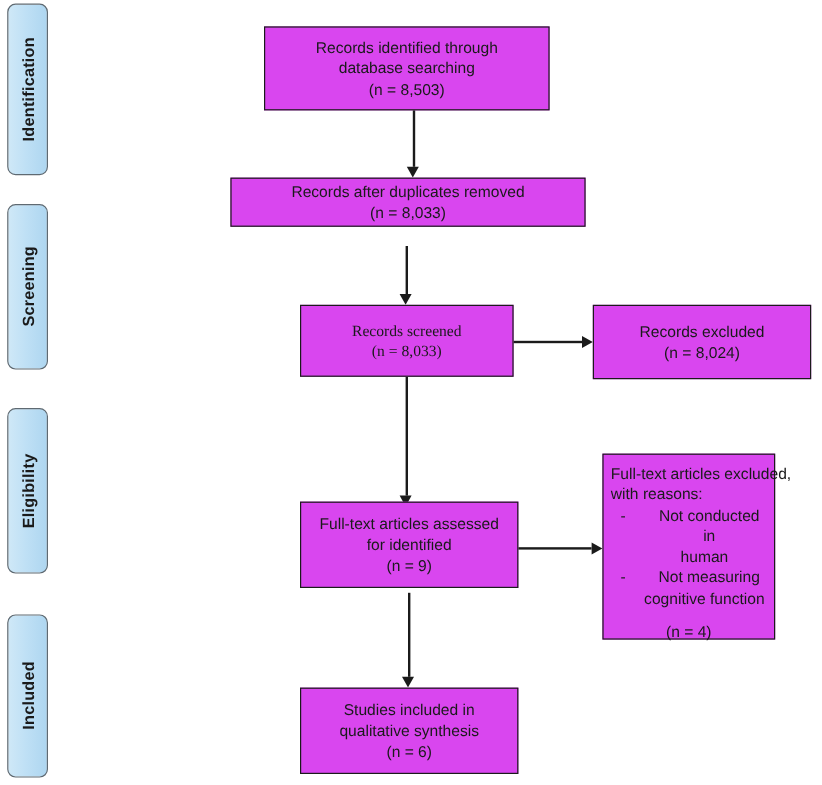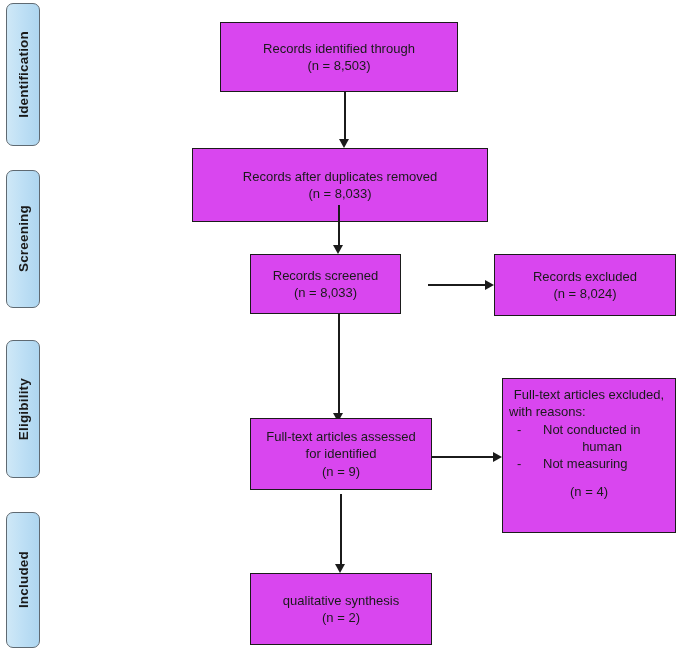--- a/index.html
+++ b/index.html
@@ -65,21 +65,21 @@
   }
   .reasons-box .head { text-align: center; white-space: nowrap; }
   .reasons-box .head2 { text-align: left; white-space: nowrap; }
   .reasons-box .reason-row {
     display: flex;
     align-items: flex-start;
     justify-content: flex-start;
     padding-left: 8px;
   }
   .reasons-box .dash { width: 26px; flex: 0 0 26px; text-align: left; }
-  .reasons-box .reason-text { flex: 1 1 auto; text-align: left; }
+  .reasons-box .reason-text { flex: 1 1 auto; text-align: center; }
   .reasons-box .reason-cont { padding-left: 26px; }
   .reasons-box .count { text-align: center; margin-top: 11px; }
 
   
   .v-line {
     position: absolute;
     width: 1.6px;
     background: #1b1b1b;
   }
   .h-line {
@@ -118,35 +118,36 @@
   <div class="stage-bar" style="top:340px; height:138px;">
     <span class="stage-label">Eligibility</span>
   </div>
 
   <div class="stage-bar" style="top:512px; height:136px;">
     <span class="stage-label">Included</span>
   </div>
 
   <div class="flow-box" style="left:220px; top:22px; width:238px; height:70px;">
     <span class="line">Records identified through</span>
+    <span class="line">database searching</span>
     <span class="line">(n = 8,503)</span>
   </div>
 
   <div class="v-line" style="left:344px; top:92px; height:47px;"></div>
   <div class="arrow-down" style="left:339px; top:139px;"></div>
 
-  <div class="flow-box" style="left:192px; top:148px; width:296px; height:74px;">
+  <div class="flow-box" style="left:192px; top:148px; width:296px; height:41px;">
     <span class="line">Records after duplicates removed</span>
     <span class="line">(n = 8,033)</span>
   </div>
 
   <div class="v-line" style="left:338px; top:205px; height:40px;"></div>
   <div class="arrow-down" style="left:333px; top:245px;"></div>
 
-  <div class="flow-box" style="left:250px; top:254px; width:151px; height:60px;">
+  <div class="flow-box" style="left:250px; top:254px; width:178px; height:60px;font-family:Liberation Serif, serif;">
     <span class="line">Records screened</span>
     <span class="line">(n = 8,033)</span>
   </div>
 
   <div class="h-line" style="left:428px; top:284px; width:57px;"></div>
   <div class="arrow-right" style="left:485px; top:279.5px;"></div>
 
   <div class="flow-box" style="left:494px; top:254px; width:182px; height:62px;">
     <span class="line">Records excluded</span>
     <span class="line">(n = 8,024)</span>
@@ -157,39 +158,41 @@
 
   <div class="flow-box" style="left:250px; top:418px; width:182px; height:72px;">
     <span class="line">Full-text articles assessed</span>
     <span class="line">for identified</span>
     <span class="line">(n = 9)</span>
   </div>
 
   <div class="h-line" style="left:432px; top:456px; width:61px;"></div>
   <div class="arrow-right" style="left:493px; top:451.5px;"></div>
 
-  <div class="flow-box reasons-box" style="left:502px; top:378px; width:174px; height:155px;">
+  <div class="flow-box reasons-box" style="left:502px; top:378px; width:144px; height:155px;">
     <span class="head">Full-text articles excluded,</span>
     <span class="head2">with reasons:</span>
 
     <div class="reason-row">
       <span class="dash">-</span>
       <span class="reason-text">Not conducted in</span>
     </div>
     <div class="reason-cont">human</div>
 
     <div class="reason-row">
       <span class="dash">-</span>
       <span class="reason-text">Not measuring</span>
     </div>
+    <div class="reason-cont">cognitive function</div>
 
     <div class="count">(n = 4)</div>
   </div>
 
   <div class="v-line" style="left:340px; top:494px; height:70px;"></div>
   <div class="arrow-down" style="left:335px; top:564px;"></div>
 
   <div class="flow-box" style="left:250px; top:573px; width:182px; height:72px;">
+    <span class="line">Studies included in</span>
     <span class="line">qualitative synthesis</span>
-    <span class="line">(n = 2)</span>
+    <span class="line">(n = 6)</span>
   </div>
 
 </div>
 
 </body></html>

